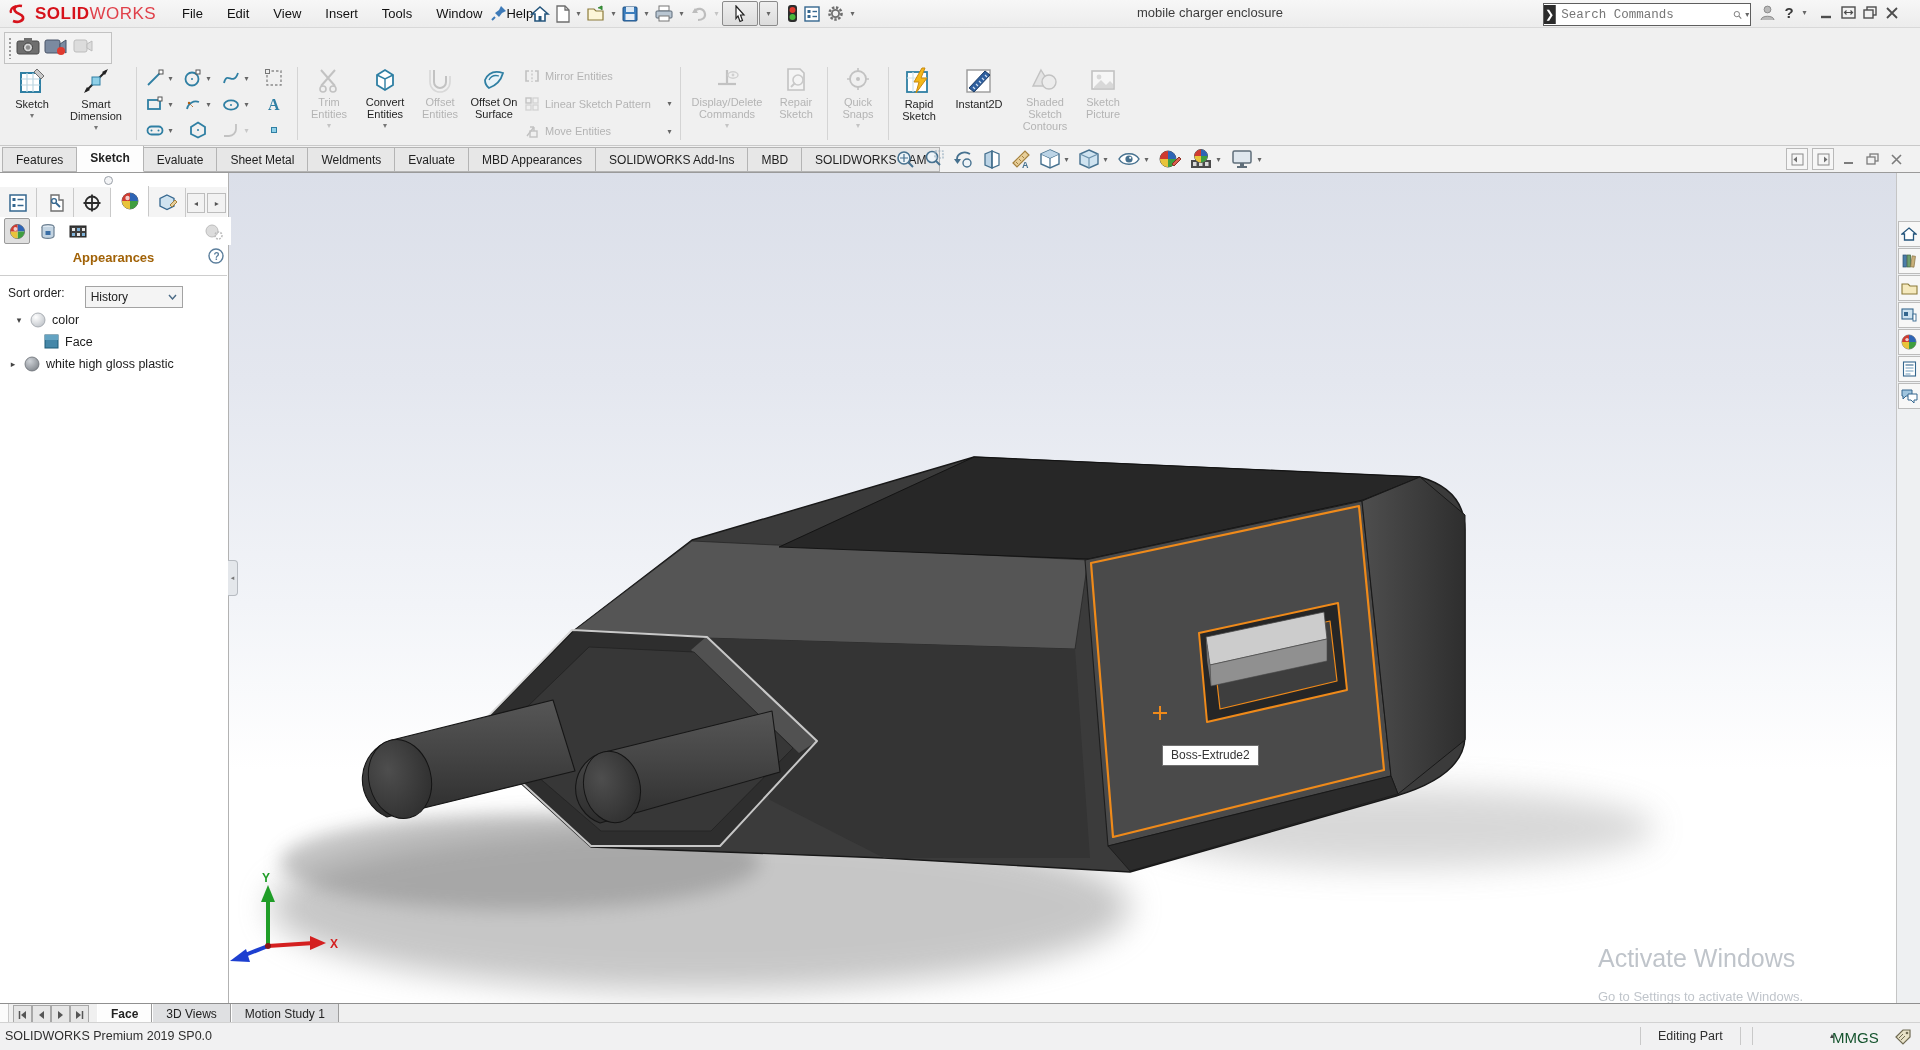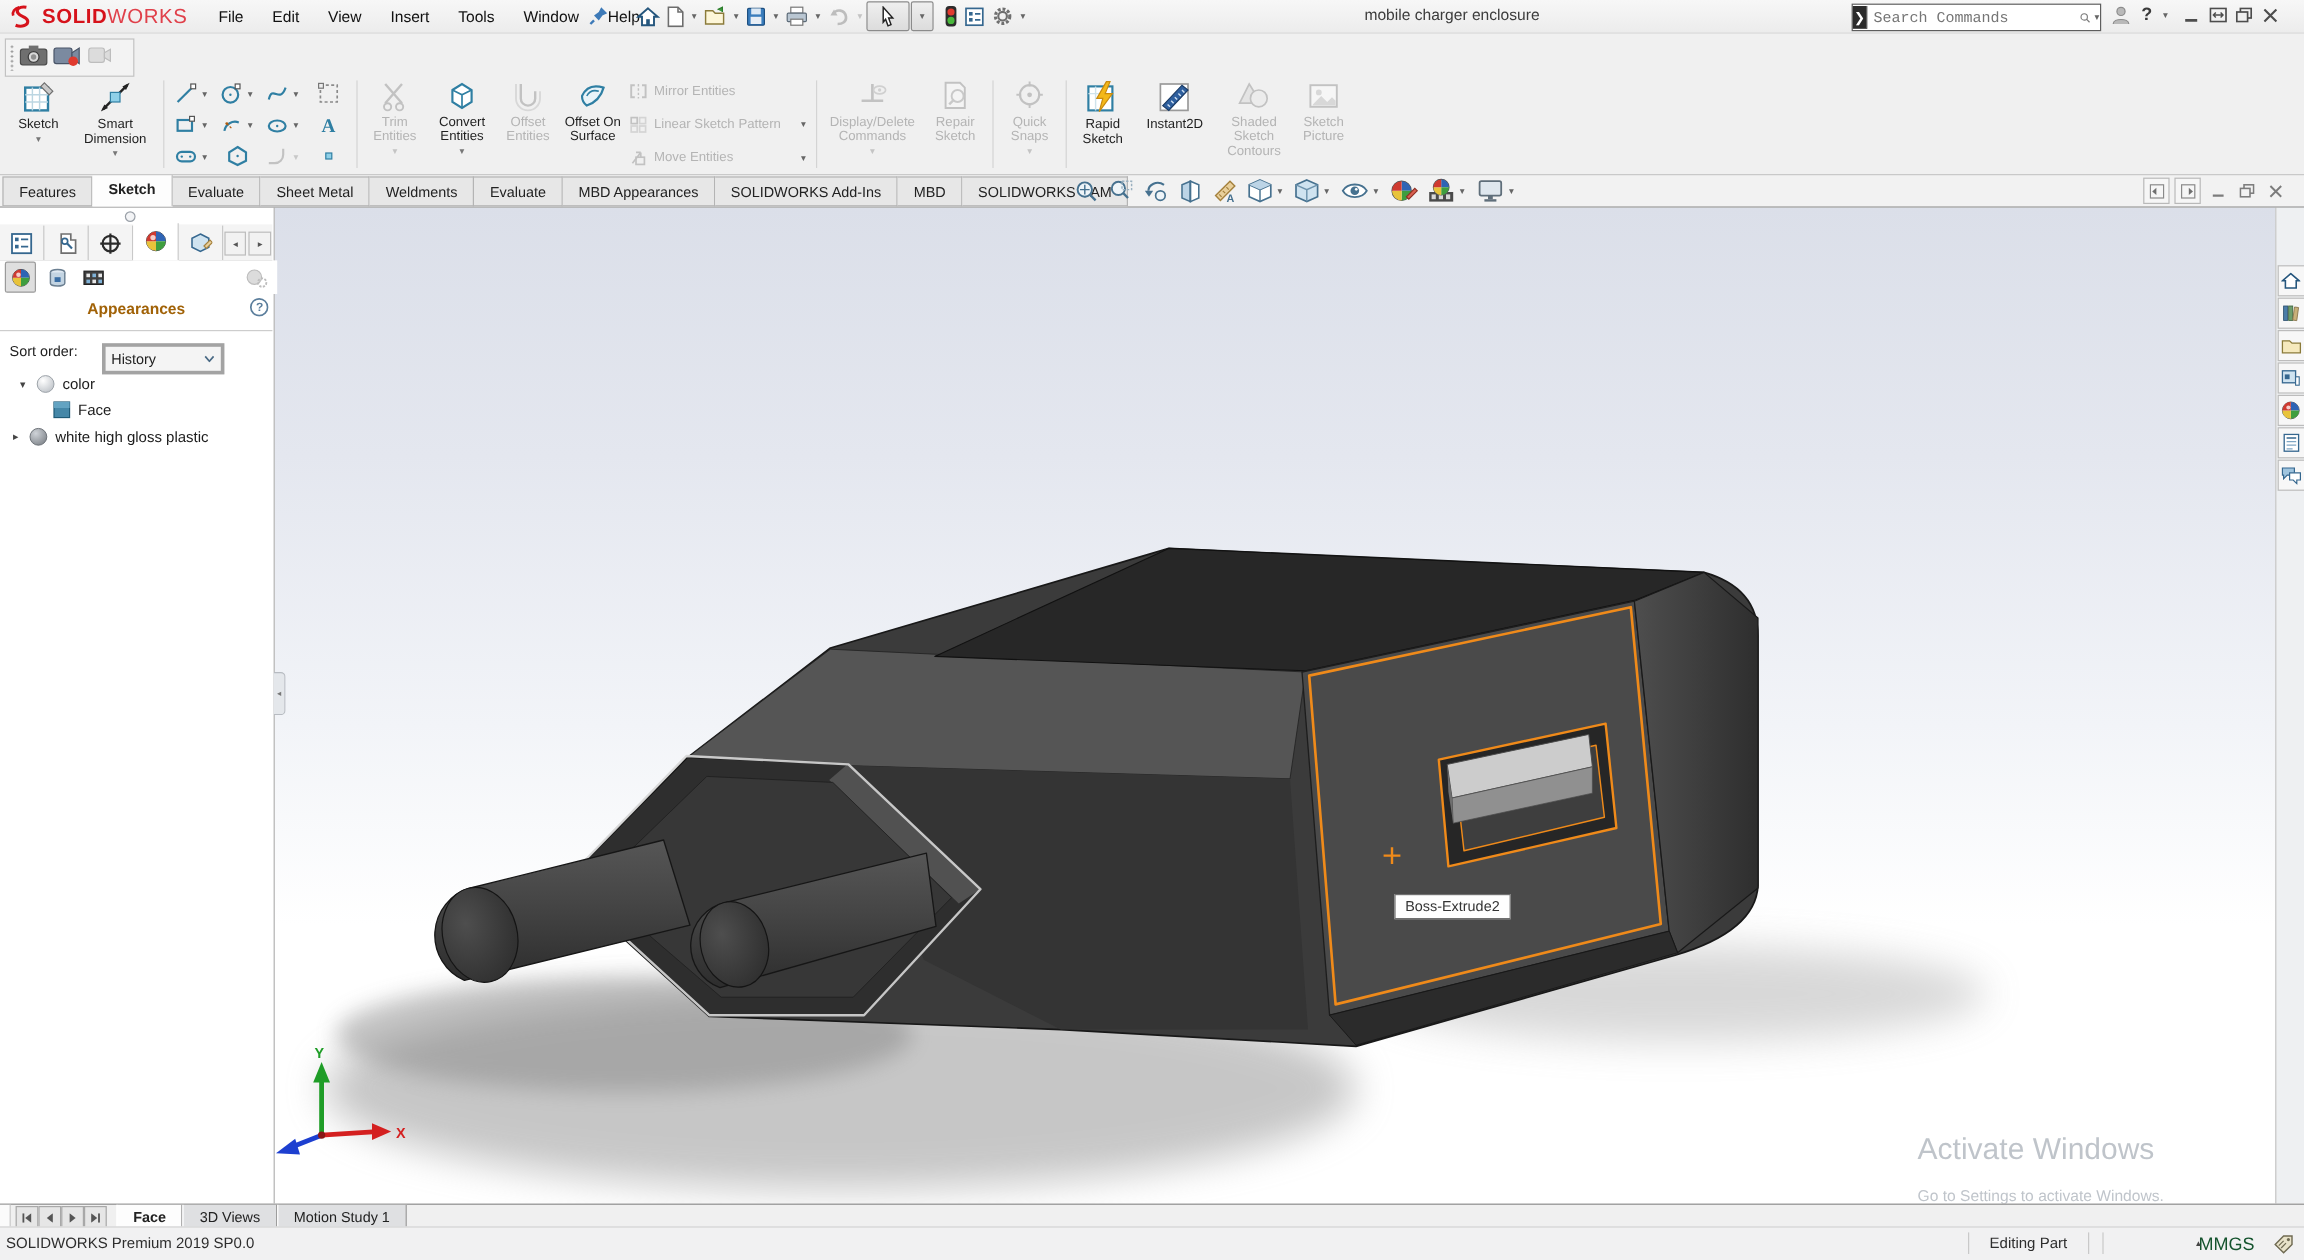--- a/index.html
+++ b/index.html
@@ -72,21 +72,21 @@
   .ptab.active{background:#fff;border-bottom:1px solid #fff;height:30px}
   .pscroll{width:17px;height:18px;border:1px solid #bdbdbd;background:#f2f2f2;display:flex;align-items:center;
     justify-content:center;font-size:8px;color:#555;margin:0 1px 4px 1px}
   #panelicons{left:0;top:45px;width:227px;height:28px;display:flex;align-items:center;gap:6px;padding-left:4px;background:#fff}
   .pic2{width:24px;height:24px;display:flex;align-items:center;justify-content:center}
   .pic2.sel{border:1px solid #9a9a9a;background:#dfdfdf;border-radius:2px}
   #paneltitle{left:0;top:78px;width:227px;text-align:center;font-size:13px;font-weight:bold;color:#a16207}
   #panelhelp{left:208px;top:76px}
   #panelsep{left:0;top:103px;width:227px;height:1px;background:#cdcdcd}
   #sortrow{left:8px;top:114px;display:flex;align-items:flex-start;font-size:12px;color:#222;gap:20px}
-  #sortdd{width:86px;height:20px;border:3px solid #a3a3a3;background:#f4f4f4;display:flex;align-items:center;
+  #sortdd{width:86px;height:20px;border:1px solid #a3a3a3;background:#f4f4f4;display:flex;align-items:center;
     justify-content:space-between;padding:0 5px;font-size:12px;color:#222}
   .trow{position:absolute;display:flex;align-items:center;font-size:12.5px;color:#1c1c1c;gap:6px}
   .twisty{font-size:9px;color:#444;width:10px;text-align:center}
   
   #taskpane{left:1896px;top:172px;width:24px;height:831px;background:#eef0f2;border-left:1px solid #c5c5c5;z-index:6}
   .tpi{width:21px;height:24px;margin:1px auto;border:1px solid #bcbcbc;background:#f7f7f7;
     display:flex;align-items:center;justify-content:center}
   
   #bottombar{left:0;top:1003px;width:1920px;height:19px;background:#f0f0f0;border-top:1px solid #8f8f8f;
     display:flex;align-items:stretch;z-index:10}

